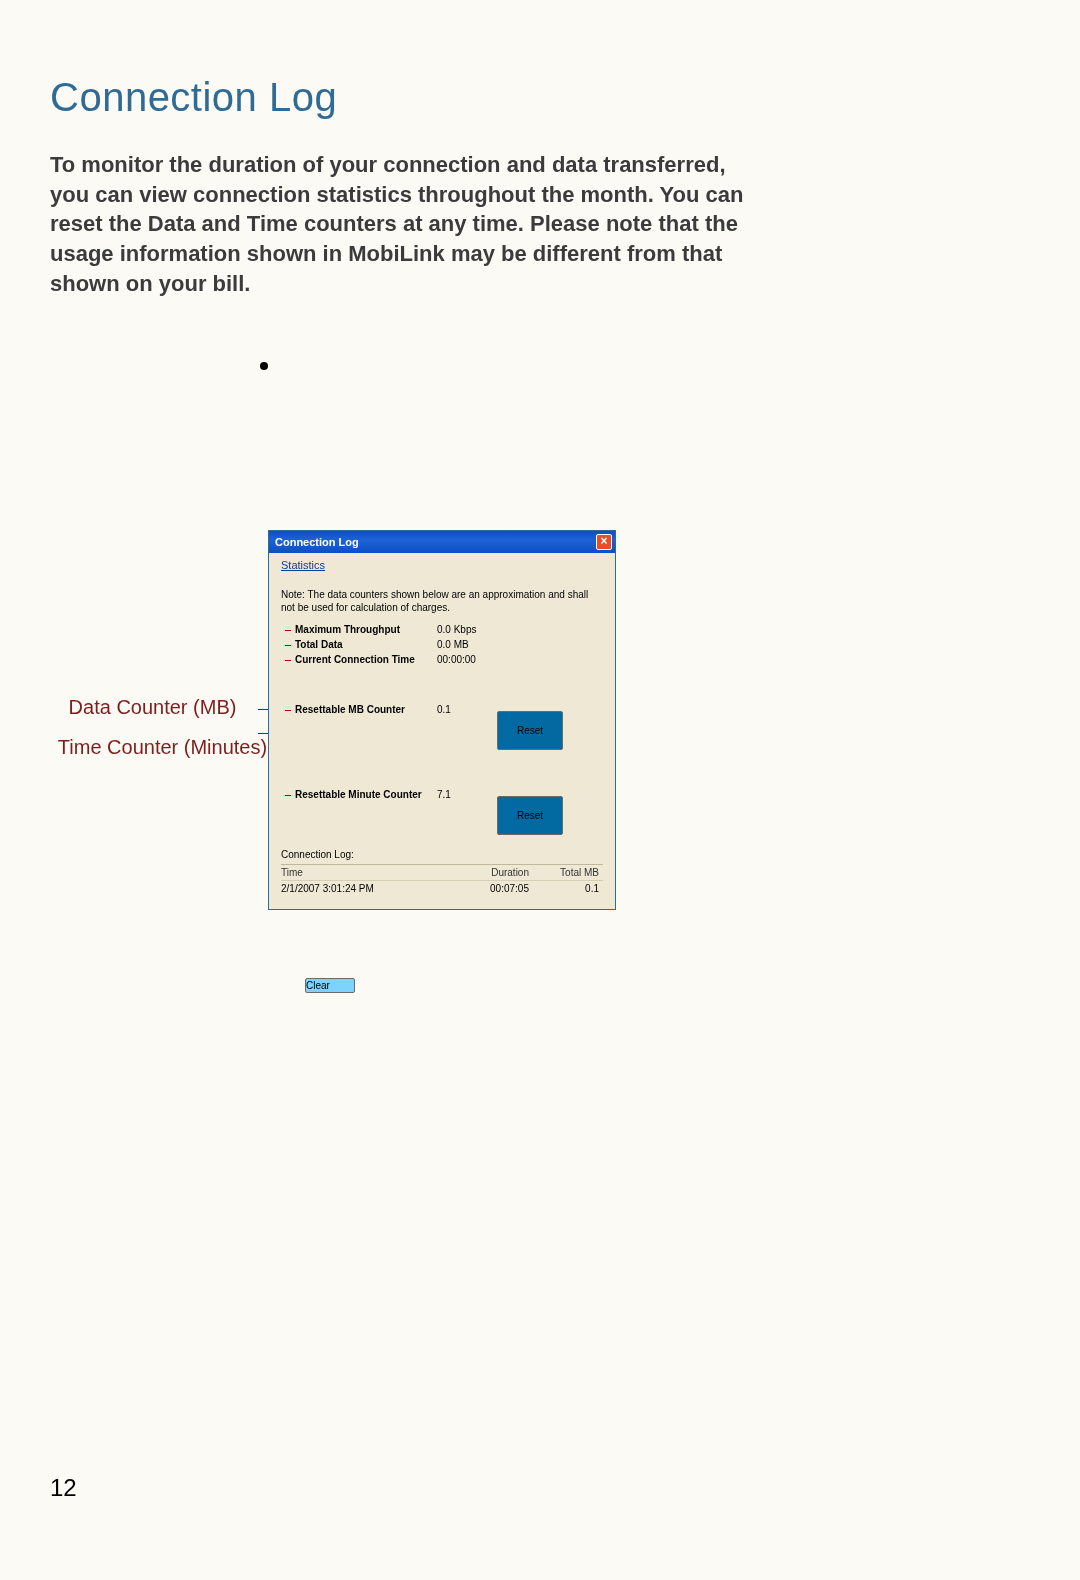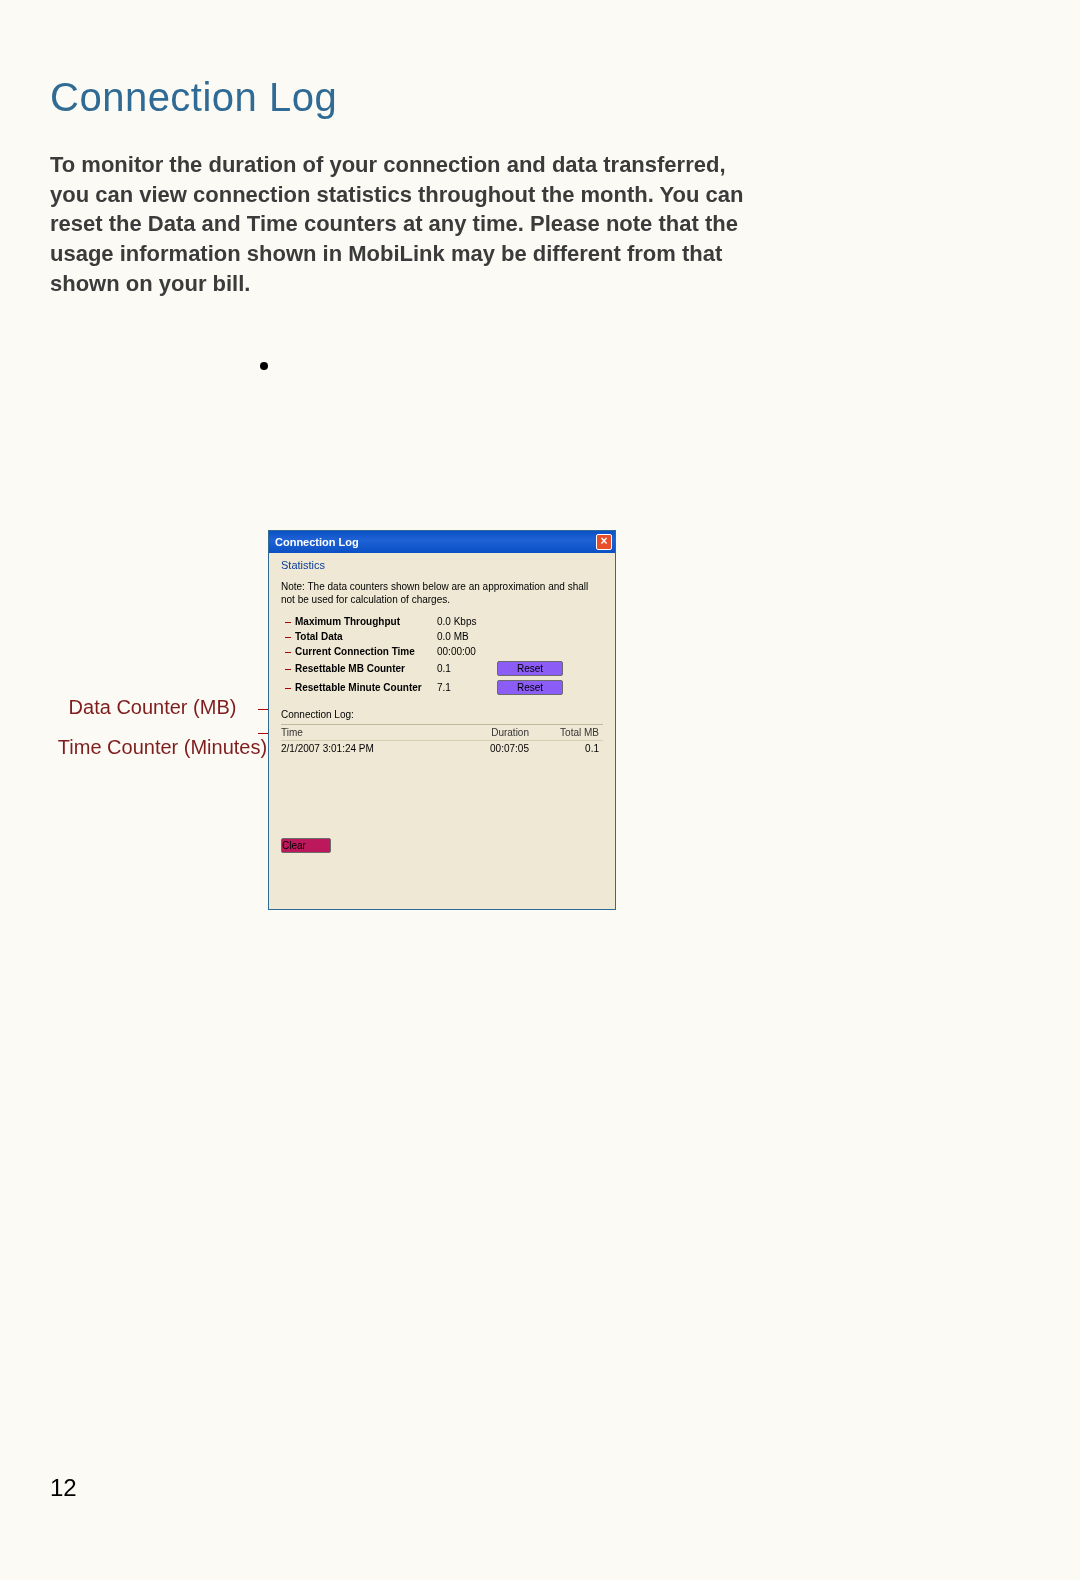--- a/index.html
+++ b/index.html
@@ -82,67 +82,69 @@
     line-height: 13px;
     text-align: center;
     font-weight: 700;
     cursor: pointer;
     border-radius: 2px;
   }
   .dlg-body {
     padding: 6px 12px 8px 12px;
     color: #000;
   }
-  .stat-heading { color:#0a3c9b; font-size:11px; margin-bottom:10px; }
+  .stat-heading { color:#0a3c9b; font-size:11px; margin-bottom:18px;text-decoration:underline; }
   .stat-note { color:#000; font-size:10px; line-height:1.25; margin-bottom:10px; }
   .stat-grid {
     display: grid;
     grid-template-columns: 150px 48px 72px;
     row-gap: 4px;
     column-gap: 6px;
     align-items: center;
     font-size: 10px;
   }
   .stat-grid .lbl { font-weight:700; }
   .stat-grid .lbl.ind { padding-left: 14px; position: relative; }
   .stat-grid .lbl.ind::before {
     content:"";
     position:absolute; left:4px; top:50%;
     width:6px; height:1px; background:#b00000;
   }
   .btn {
     font-size:10px;
-    padding: 1px 0;
+    padding: 13px 0;
     width: 64px;
     text-align:center;
-    background:#8b5cf6;
+    background:#0369a1;
     border:1px solid #6b6b6b;
     border-radius:2px;
     cursor:pointer;
     justify-self:end;
+    margin-top:42px;
   }
   .conn-log-label { font-size:10px; margin: 14px 0 4px 0; }
   .log-table {
     width:100%;
     font-size:10px;
     border-top:1px solid #bfb89b;
   }
   .log-table .hdr, .log-table .row {
     display:grid;
     grid-template-columns: 1fr 70px 70px;
     padding: 2px 0;
   }
   .log-table .hdr { color:#333; border-bottom:1px solid #d5cfb4;}
   .log-table .hdr .c2, .log-table .hdr .c3,
   .log-table .row .c2, .log-table .row .c3 { text-align:right; padding-right:4px;}
   .log-space { height: 82px; }
   .clear-btn {
     font-size:10px; width:48px; padding:1px 0;
-    background:#be185d; border:1px solid #6b6b6b; border-radius:2px;
+    background:#7dd3fc; border:1px solid #6b6b6b; border-radius:2px;
     cursor:pointer;
+    margin-left:24px;
   }
 
   
   .annot {
     position:absolute;
     color:#7f1d1d;
     font-size:20px;
     text-align:center;
   }
   .annot-line {

